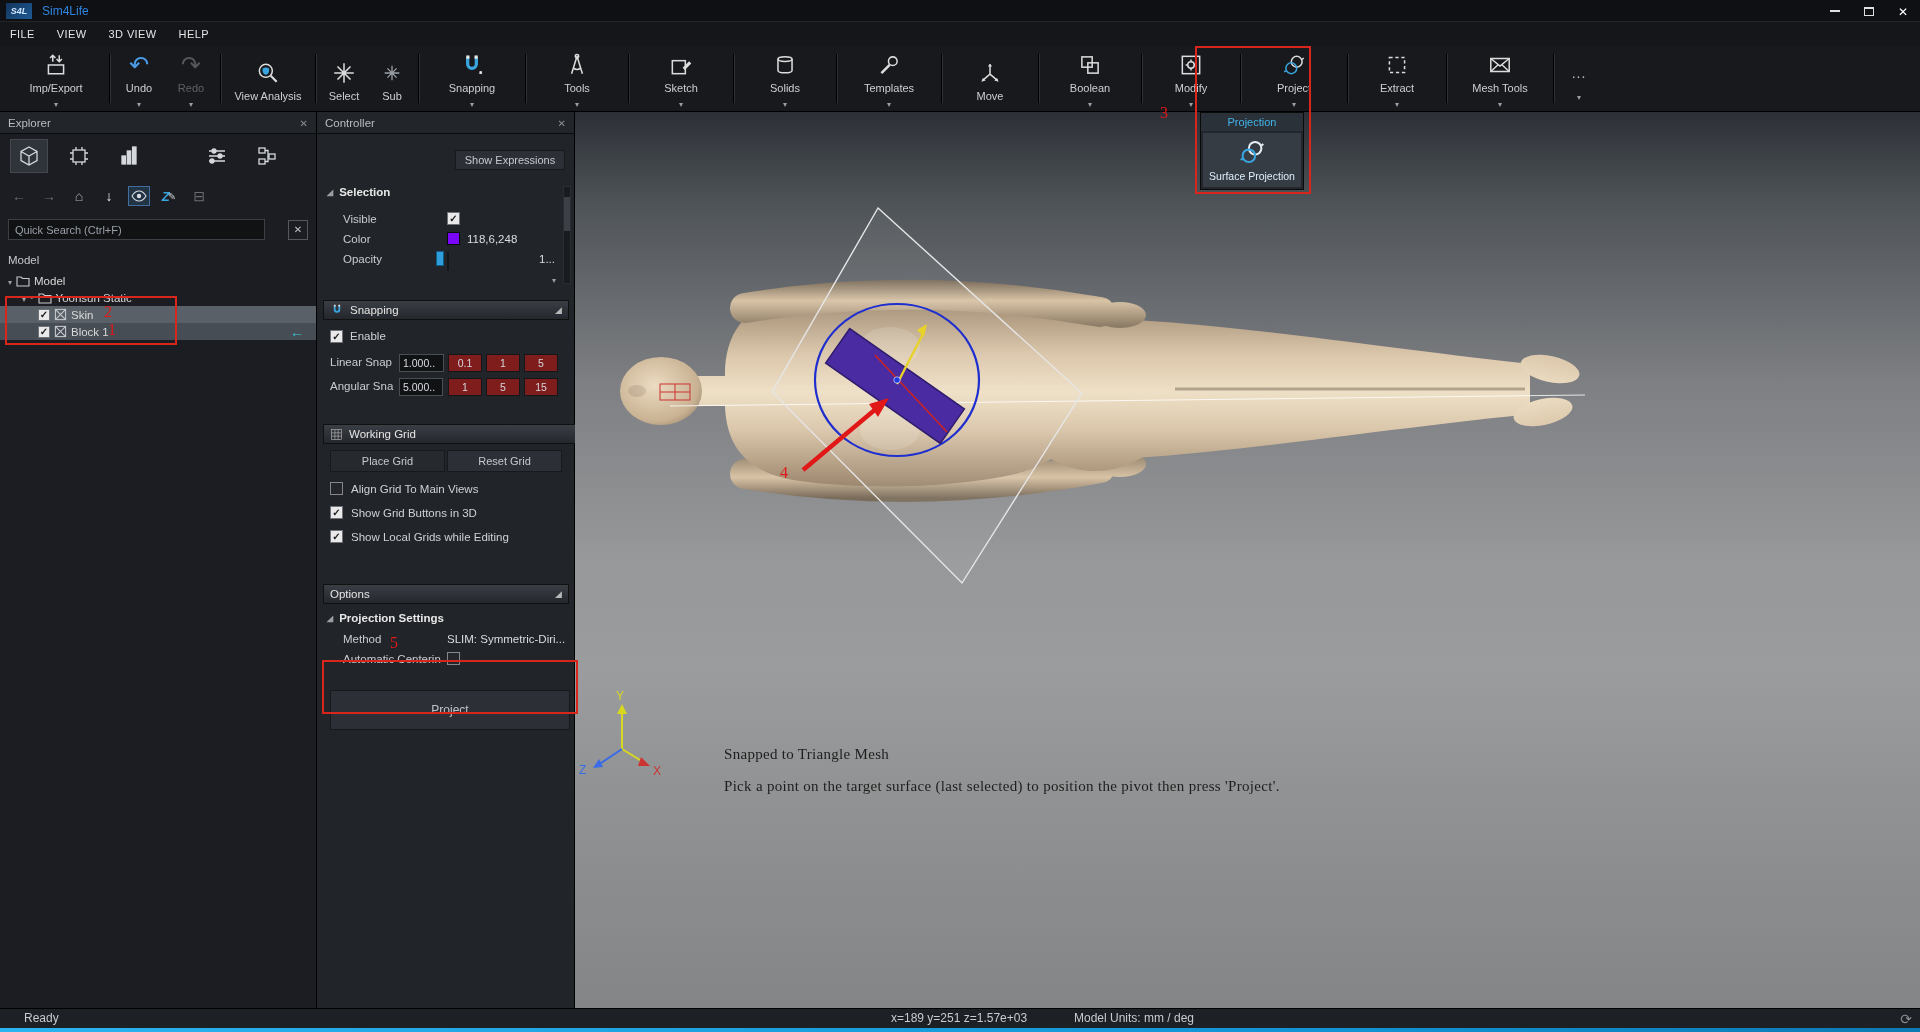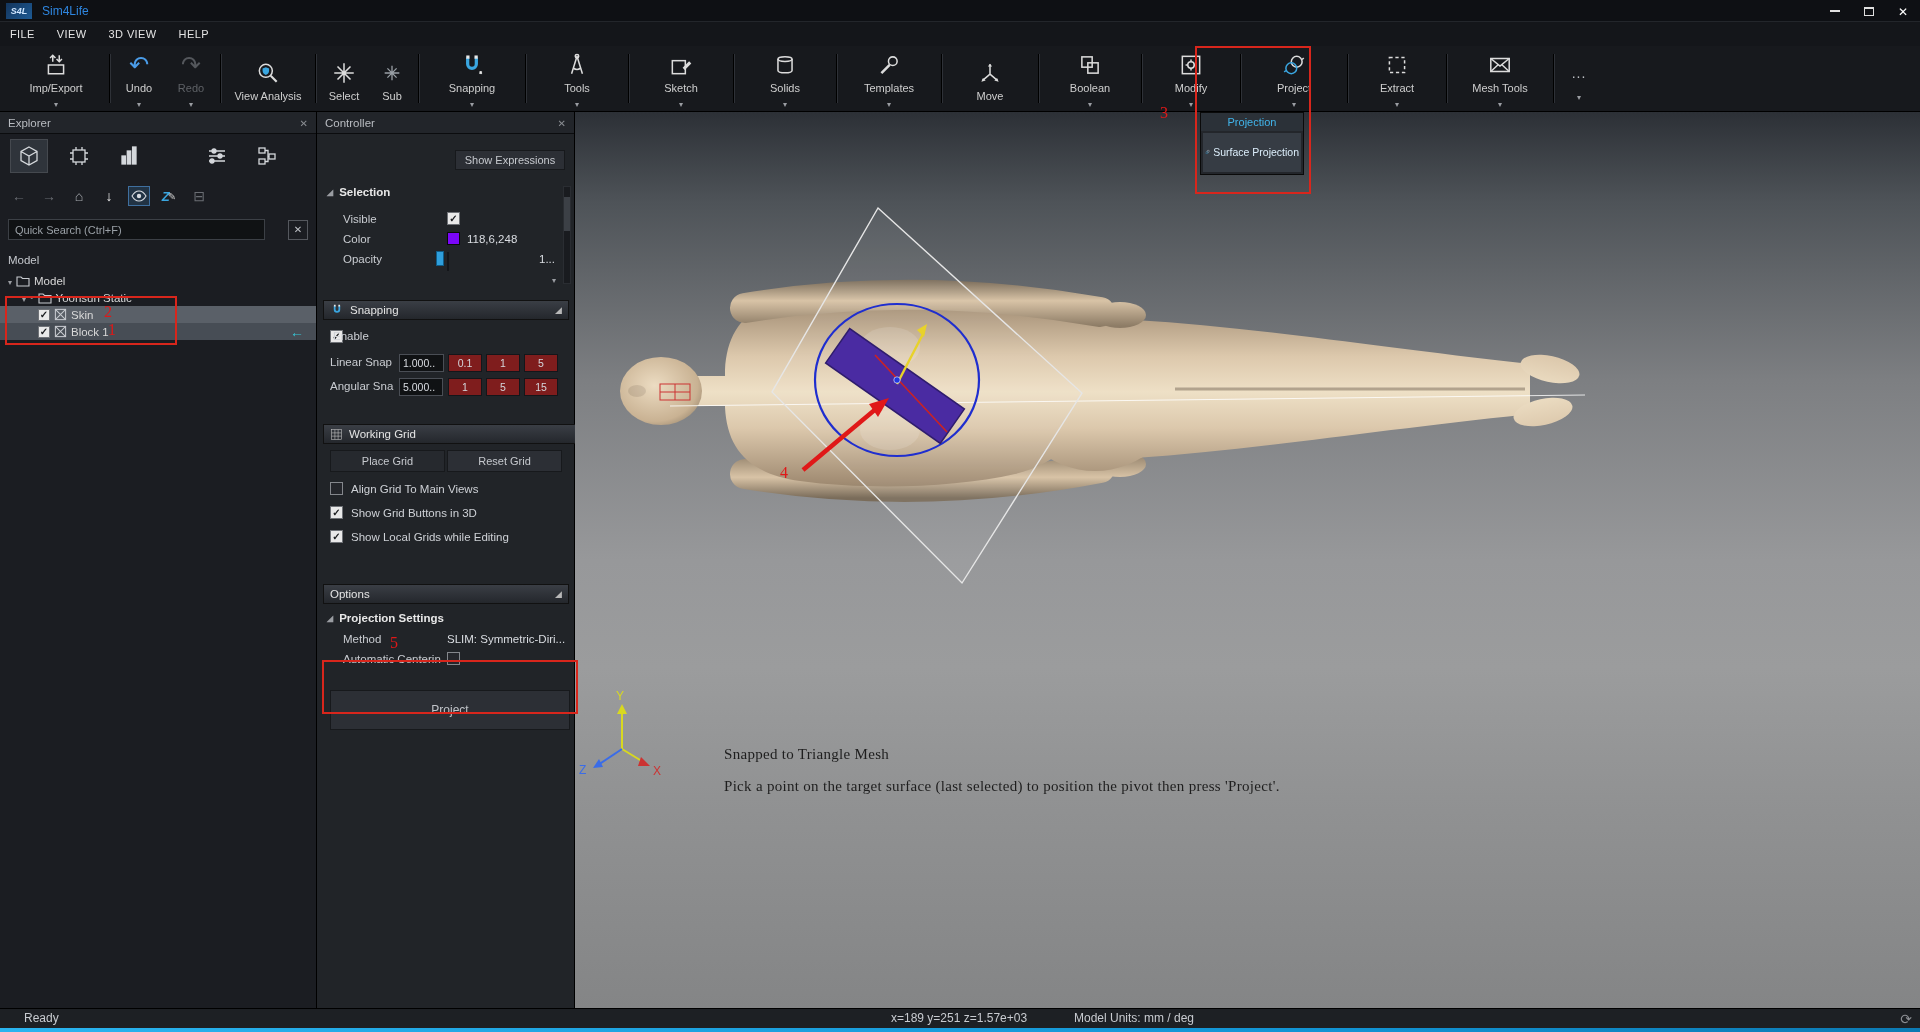--- a/index.html
+++ b/index.html
@@ -98,21 +98,21 @@
 
   
   .statusbar { position:absolute; top:1008px; left:0; width:1920px; height:20px; background:#1d2024; border-top:1px solid #000; font-size:12px; color:#c8cbd0; }
   .statusbar span { position:absolute; top:2px;margin-left:16px; }
   .spinner { position:absolute; right:8px; top:1px; color:#8a8d92; font-size:14px; }
   .progressline { position:absolute; top:1028px; left:0; width:1920px; height:4px; background:linear-gradient(90deg,#2ab4ef,#1193d3 70%,#0c7ab3); }
 
   
   .dropdown { position:absolute; left:1200px; top:112px; width:104px; background:#23262b; border:1px solid #0a0a0a; z-index:40; }
   .dd-header { height:18px; background:#2b3138; color:#41b4ea; font-size:11px; display:flex; align-items:center; justify-content:center; }
-  .dd-item { margin:2px; background:#363c44; padding:4px 2px 5px 2px; display:flex; align-items:center; gap:3px; }
+  .dd-item { margin:2px; background:#363c44; padding:4px 2px 5px 2px; display:flex; flex-direction:column; align-items:center; gap:3px; }
   .dd-item svg { stroke-width:1.6; fill:none; }
   .dd-label { font-size:10.5px; color:#dceefb; white-space:nowrap; }
 
   
   .anno-box { position:absolute; border:2px solid #d8261c; z-index:60; }
   .anno-num { position:absolute; color:#e01818; font-size:16px; z-index:61; font-family:"Liberation Serif", serif; }
 </style>
 </head>
 <body>
 
@@ -516,21 +516,21 @@
       <div class="bar-header abs" style="left:6px;top:166px;width:246px">
         <svg width="14" height="14" viewBox="0 0 24 24">
             <path d="M8,5 v6 a4,4 0 0 0 8,0 v-6" stroke="#3aa6e0" stroke-width="3" fill="none"></path>
             <rect x="6.7" y="3" width="3" height="3" fill="#e8e8e8"></rect>
             <rect x="14.3" y="3" width="3" height="3" fill="#e8e8e8"></rect>
           </svg>
         <span>Snapping</span>
         <span class="tri-r">◢</span>
       </div>
       <span class="cb cb13 checked abs" style="left:13px;top:196px"></span>
-      <span class="cb-label abs" style="left:16px;top:196px">Enable</span>
+      <span class="cb-label abs" style="left:33px;top:196px">Enable</span>
       <span class="plabel abs" style="left:13px;top:222px">Linear Snap</span>
       <span class="num-input abs" style="left:82px;top:220px;width:45px;height:18px">1.000..</span>
       <span class="step-btn abs" style="left:131px;top:220px;width:34px;height:18px">0.1</span>
       <span class="step-btn abs" style="left:169px;top:220px;width:34px;height:18px">1</span>
       <span class="step-btn abs" style="left:207px;top:220px;width:34px;height:18px">5</span>
       <span class="plabel abs" style="left:13px;top:246px">Angular Sna</span>
       <span class="num-input abs" style="left:82px;top:244px;width:44px;height:18px">5.000..</span>
       <span class="step-btn abs" style="left:131px;top:244px;width:34px;height:18px">1</span>
       <span class="step-btn abs" style="left:169px;top:244px;width:34px;height:18px">5</span>
       <span class="step-btn abs" style="left:207px;top:244px;width:34px;height:18px">15</span>

